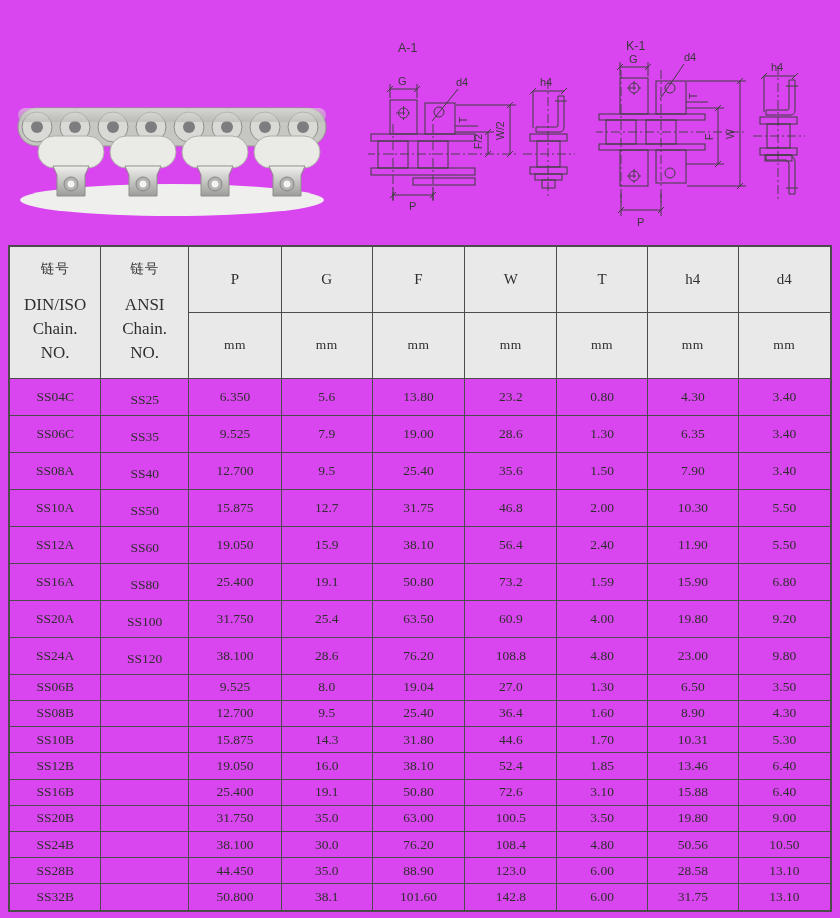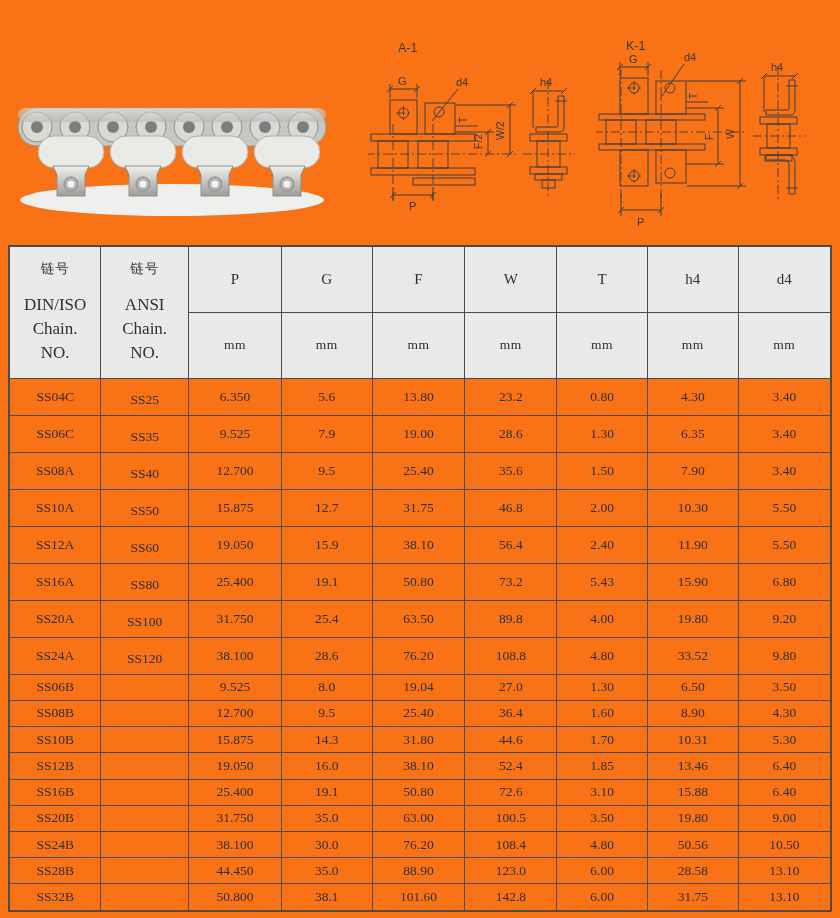--- a/index.html
+++ b/index.html
@@ -1,16 +1,16 @@
 <!DOCTYPE html>
 <html><head>
 <meta charset="utf-8">
 <style>
   html,body{margin:0;padding:0;background:#ffffff;}
-  .page{position:relative;width:840px;height:918px;background:#f97316;overflow:hidden;
+  .page{position:relative;width:840px;height:918px;background:#d946ef;overflow:hidden;
         font-family:"Liberation Serif",serif;color:#2f2f2f;}
   .photo{position:absolute;left:12px;top:78px;width:320px;height:150px;}
   .drawing-a1{position:absolute;left:368px;top:28px;width:245px;height:205px;}
   .drawing-k1{position:absolute;left:596px;top:24px;width:244px;height:214px;}
   .table-wrap{position:absolute;left:8px;top:245px;width:762px;}
   table.spec{border-collapse:collapse;width:824px;height:667px;table-layout:fixed;
              border:2px solid #4c4c4c;}
   .spec th,.spec td{border:1px solid #4c4c4c;text-align:center;vertical-align:middle;
              padding:0;font-weight:normal;overflow:hidden;}
   .spec thead th{background:#e9e9e9;}
@@ -344,44 +344,44 @@
             <td>11.90</td>
             <td>5.50</td>
           </tr>
           <tr>
             <td>SS16A</td>
             <td class="ansi-cell">SS80</td>
             <td>25.400</td>
             <td>19.1</td>
             <td>50.80</td>
             <td>73.2</td>
-            <td>5.43</td>
+            <td>1.59</td>
             <td>15.90</td>
             <td>6.80</td>
           </tr>
           <tr>
             <td>SS20A</td>
             <td class="ansi-cell">SS100</td>
             <td>31.750</td>
             <td>25.4</td>
             <td>63.50</td>
-            <td>89.8</td>
+            <td>60.9</td>
             <td>4.00</td>
             <td>19.80</td>
             <td>9.20</td>
           </tr>
           <tr>
             <td>SS24A</td>
             <td class="ansi-cell">SS120</td>
             <td>38.100</td>
             <td>28.6</td>
             <td>76.20</td>
             <td>108.8</td>
             <td>4.80</td>
-            <td>33.52</td>
+            <td>23.00</td>
             <td>9.80</td>
           </tr>
           <tr>
             <td>SS06B</td>
             <td class="ansi-cell"></td>
             <td>9.525</td>
             <td>8.0</td>
             <td>19.04</td>
             <td>27.0</td>
             <td>1.30</td>

